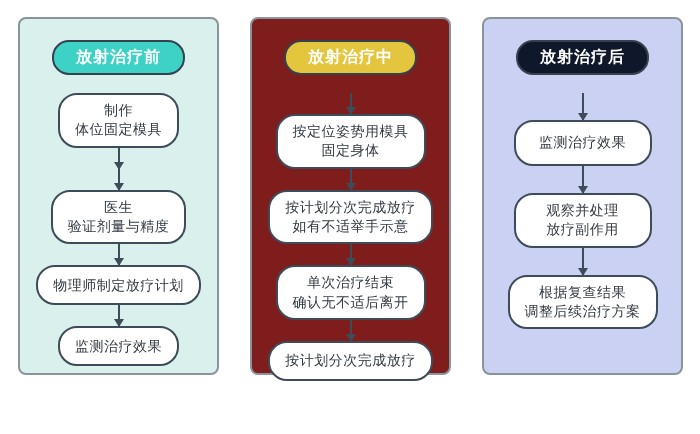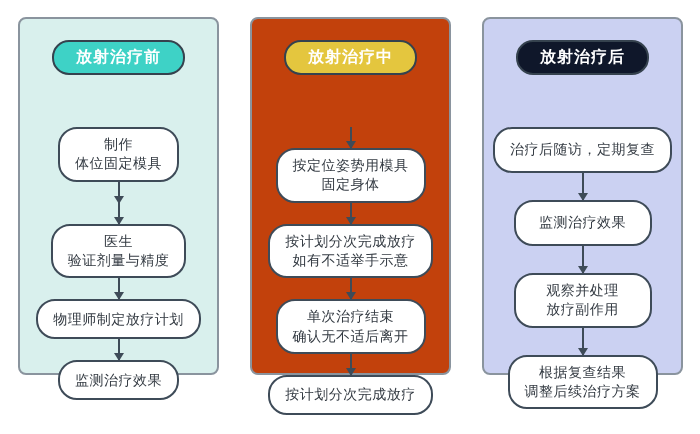--- a/index.html
+++ b/index.html
@@ -38,21 +38,20 @@
     font-weight: bold;
     font-size: 16px;
     letter-spacing: 1px;
     margin-bottom: 18px;
     white-space: nowrap;
   }
   .steps {
     display: flex;
     flex-direction: column;
     align-items: center;
-    margin-top: 34px;
   }
   .step {
     box-sizing: border-box;
     background: #ffffff;
     border: 2px solid #3e4b58;
     border-radius: 19px;
     min-height: 40px;
     min-width: 100px;
     padding: 6px 15px;
     display: flex;
@@ -103,21 +102,21 @@
       <div class="arrow"></div>
       <div class="step">医生
 验证剂量与精度</div>
       <div class="arrow"></div>
       <div class="step">物理师制定放疗计划</div>
       <div class="arrow"></div>
       <div class="step">监测治疗效果</div>
     </div>
   </section>
 
-  <section class="panel panel-1" style="background: #c2410c; border-color: rgb(138, 148, 158);">
+  <section class="panel panel-1" style="background: #7f1d1d; border-color: rgb(138, 148, 158);">
     <div class="pill" style="background: rgb(228, 198, 62); border-color: rgb(53, 66, 78);">
       <span>放射治疗中</span>
     </div>
     <div class="steps">
       <div class="arrow"></div>
       <div class="step">按定位姿势用模具
 固定身体</div>
       <div class="arrow"></div>
       <div class="step">按计划分次完成放疗
 如有不适举手示意</div>
@@ -127,21 +126,20 @@
       <div class="arrow"></div>
       <div class="step">按计划分次完成放疗</div>
     </div>
   </section>
 
   <section class="panel panel-2" style="background: rgb(203, 209, 242); border-color: rgb(138, 148, 158);">
     <div class="pill" style="background: #0f172a; border-color: rgb(53, 66, 78);">
       <span>放射治疗后</span>
     </div>
     <div class="steps">
-      <div class="step">治疗后随访，定期复查</div>
       <div class="arrow"></div>
       <div class="step">监测治疗效果</div>
       <div class="arrow"></div>
       <div class="step">观察并处理
 放疗副作用</div>
       <div class="arrow"></div>
       <div class="step">根据复查结果
 调整后续治疗方案</div>
     </div>
   </section>

